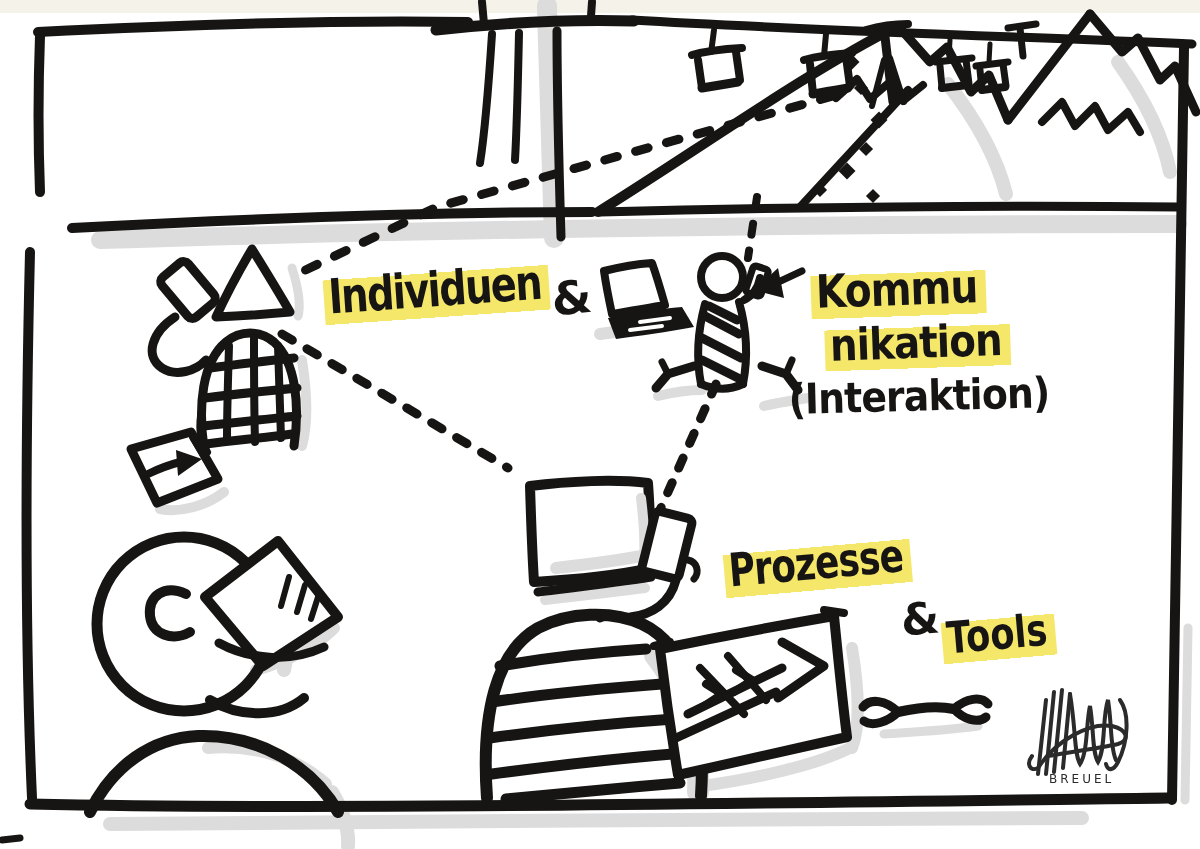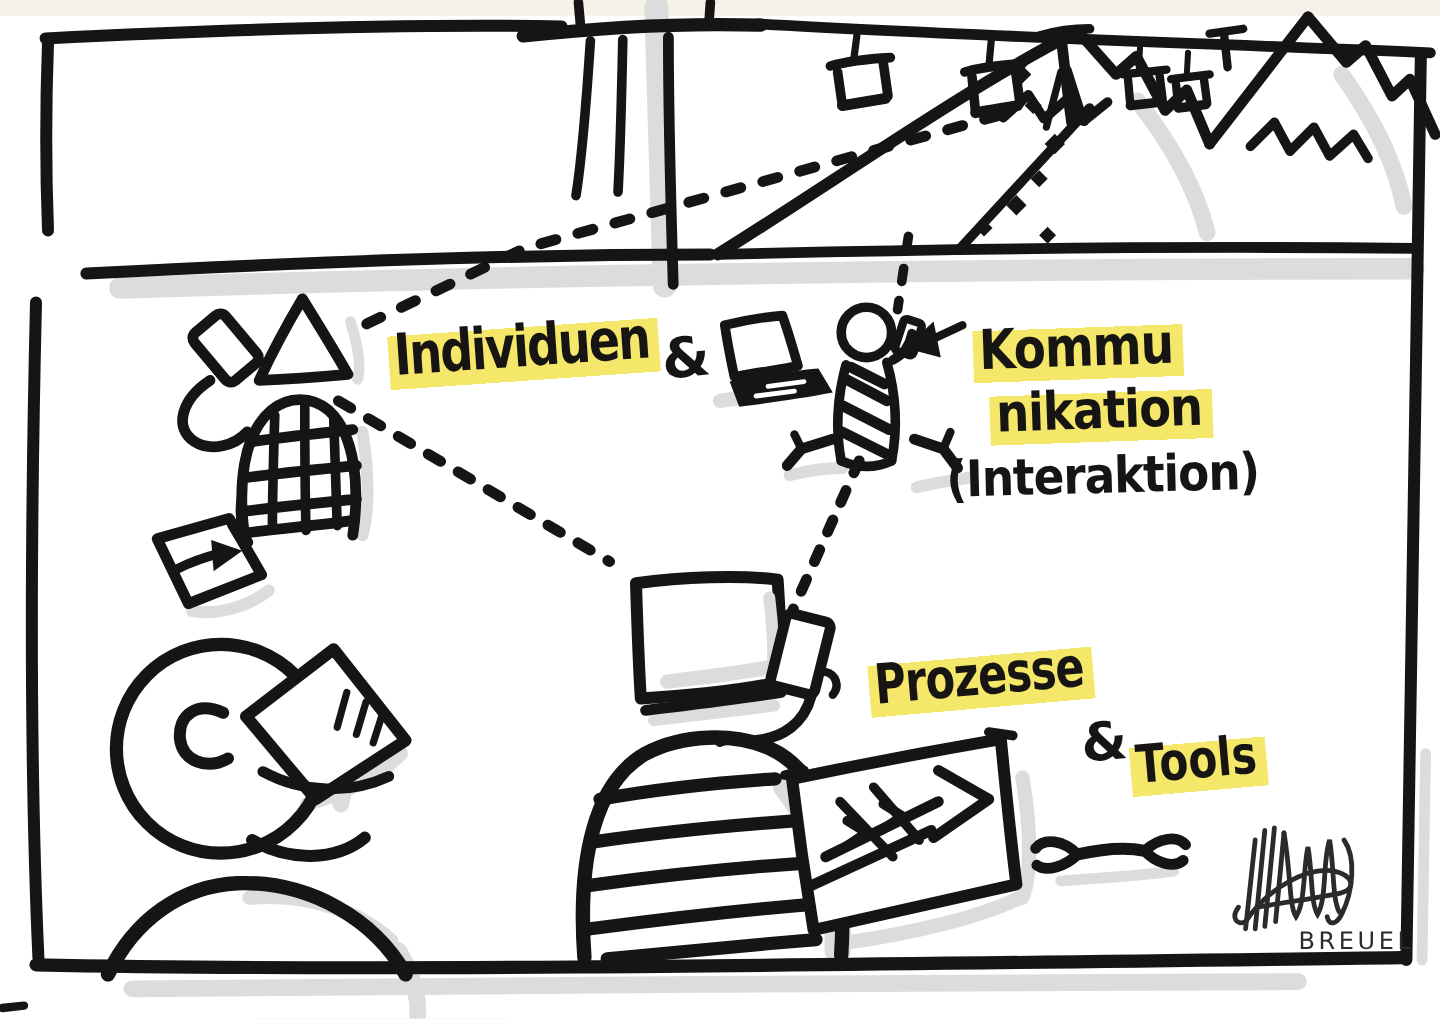--- a/index.html
+++ b/index.html
@@ -27,22 +27,22 @@
   }
   .lbl-individuen{left:322px;top:272px;font-size:48px;letter-spacing:-2px;transform:rotate(-4deg) scaleX(.80);}
   .lbl-amp-top{left:549px;top:276px;font-size:46px;transform:rotate(-6deg);}
   .lbl-kommu{left:810px;top:268px;font-size:46px;letter-spacing:-1px;transform:rotate(-2deg) scaleX(.85);}
   .lbl-nikation{left:824px;top:323px;font-size:44px;letter-spacing:-1px;transform:rotate(-2deg) scaleX(.88);}
   .lbl-interaktion{left:788px;top:378px;font-size:42px;letter-spacing:-1px;transform:rotate(-1.5deg) scaleX(.9);}
   .lbl-prozesse{left:722px;top:547px;font-size:46px;letter-spacing:-1px;transform:rotate(-5deg) scaleX(.78);}
   .lbl-amp-bottom{left:899px;top:598px;font-size:44px;transform:rotate(-5deg);}
   .lbl-tools{left:940px;top:616px;font-size:44px;transform:rotate(-5deg) scaleX(.8);}
   .sig-name{
-    position:absolute;left:1049px;top:772px;font-size:20px;letter-spacing:3px;
-    color:var(--signature_gray);font-weight:normal;margin-left:33px;
+    position:absolute;left:1049px;top:772px;font-size:12px;letter-spacing:3px;
+    color:var(--signature_gray);font-weight:normal;
   }
   .ink{stroke:var(--ink);fill:none;stroke-linecap:round;stroke-linejoin:round;}
   .fill-ink{fill:var(--ink);stroke:none;}
   .sh{stroke:var(--shadow);fill:none;stroke-linecap:round;stroke-linejoin:round;}
   .white-fill{fill:var(--paper);}
 </style>
 </head>
 <body>
 
 <div class="canvas">

